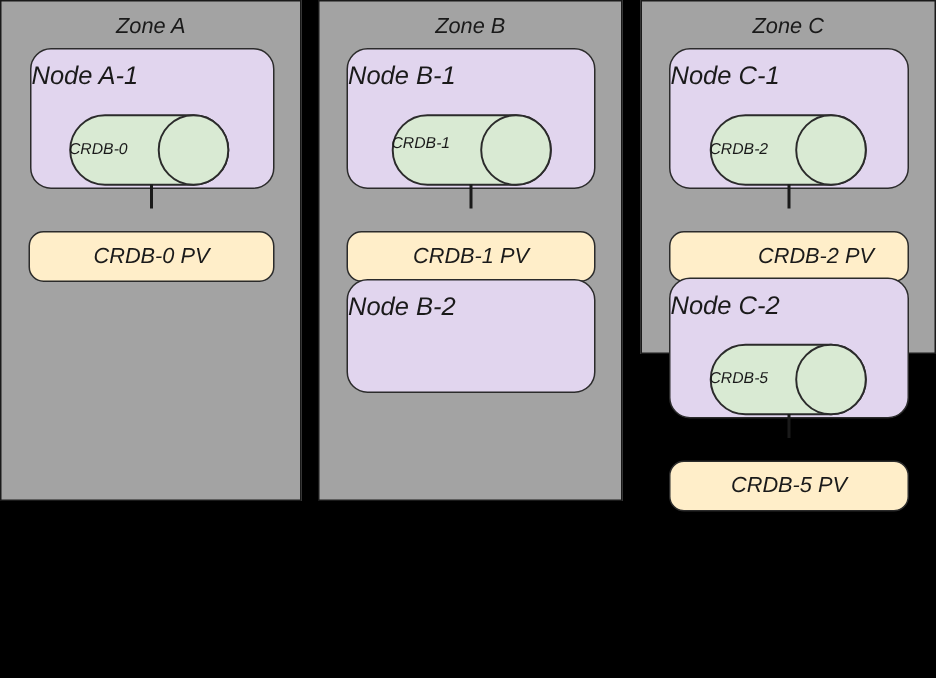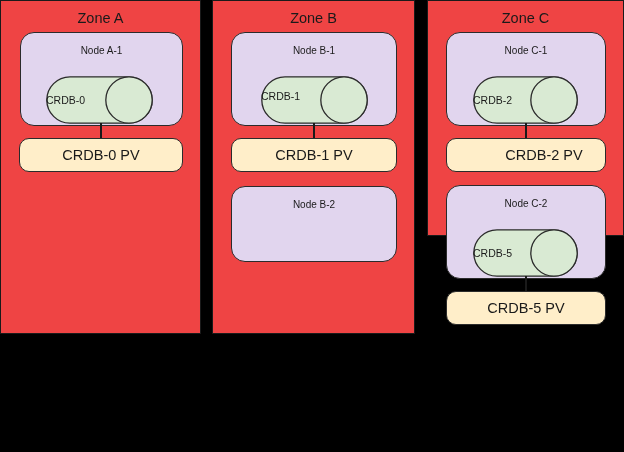--- a/index.html
+++ b/index.html
@@ -21,23 +21,24 @@
     left: 0;
     top: 0;
     width: 624px;
     height: 452px;
     background: #000000;
   }
 
   
   .zone {
     position: absolute;
-    background: #ef4444;
+    background: #a3a3a3;
     border: 1.6px solid #1a1a1a;
     box-sizing: border-box;
+    font-style: italic;
   }
   .zone-label {
     position: absolute;
     top: 8px;
     left: 0;
     right: 0;
     text-align: center;
     font-size: 14.5px;
     color: #1a1a1a;
     line-height: 18px;
@@ -49,36 +50,36 @@
     background: #e1d5ee;
     border: 1.2px solid #2b2b2b;
     border-radius: 14px;
     box-sizing: border-box;
   }
   .node-label {
     position: absolute;
     top: 9px;
     left: 0;
     right: 0;
-    text-align: center;
-    font-size: 10px;
+    font-size: 17px;
     color: #1a1a1a;
     line-height: 18px;
   }
 
   
   .pv {
     position: absolute;
     background: #ffeec9;
     border: 1.2px solid #2b2b2b;
     border-radius: 10px;
     box-sizing: border-box;
     display: flex;
     align-items: center;
     justify-content: center;
+    margin-top: 16px;
   }
   .pv-label {
     font-size: 14.5px;
     color: #1a1a1a;
     line-height: 18px;
   }
 
   
   .cyl {
     position: absolute;

